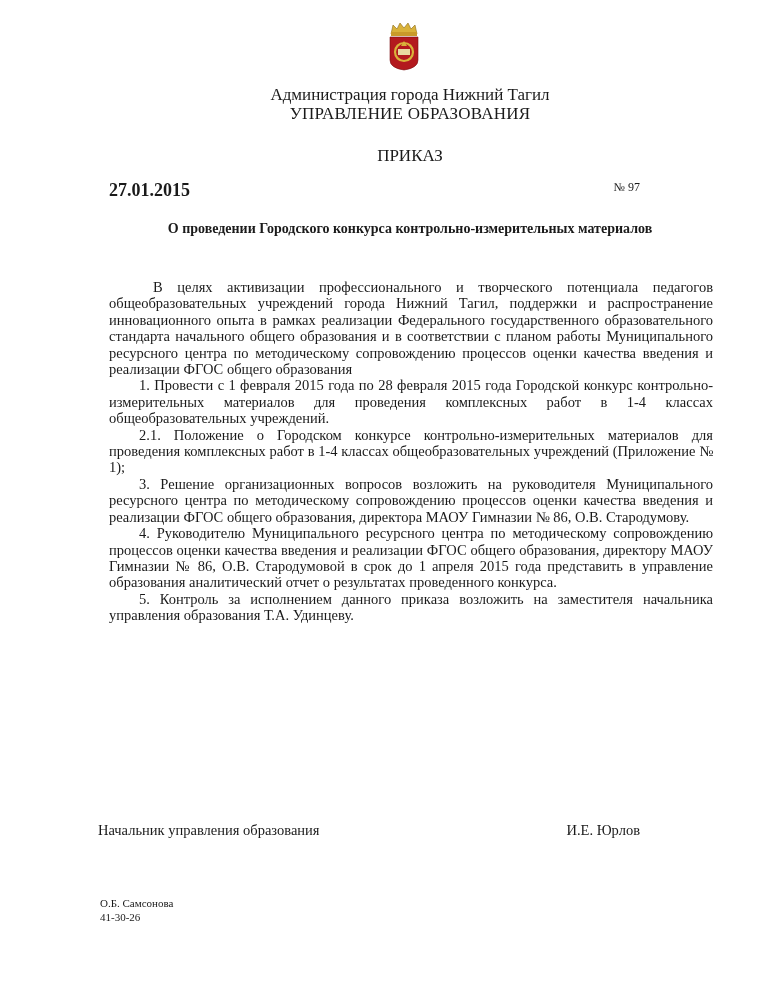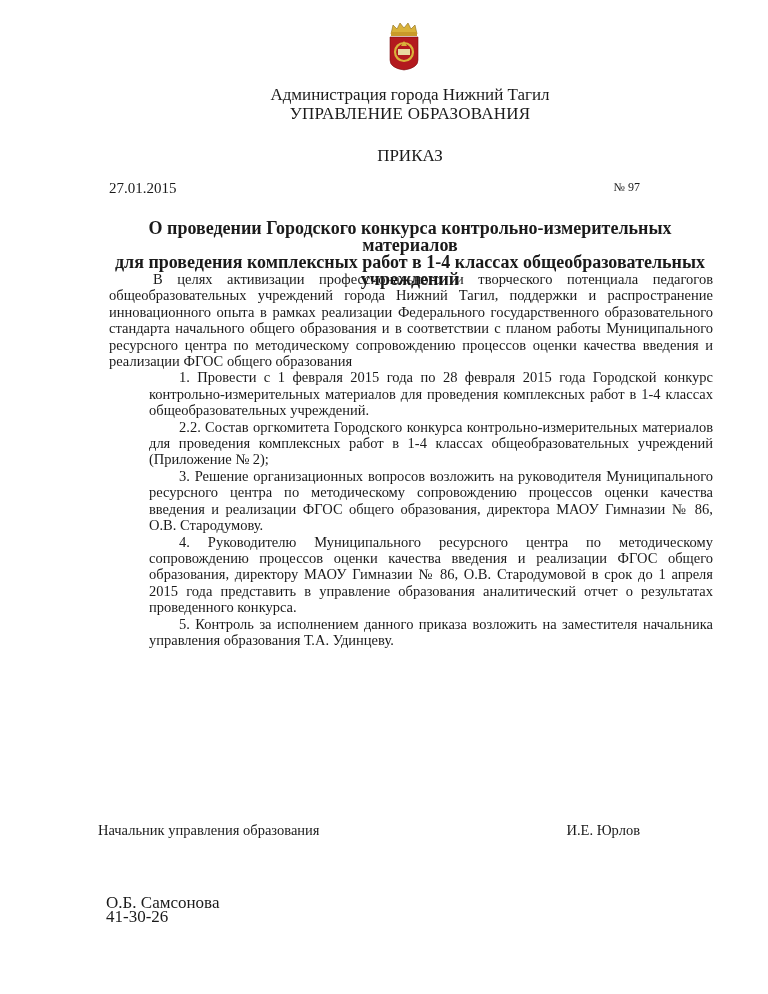--- a/index.html
+++ b/index.html
@@ -7,30 +7,30 @@
       width: 768px; height: 994px; position: relative; overflow: hidden;
       font-family: "Liberation Serif", "DejaVu Serif", serif;
       color: #1a1a1a;
     }
     .page { position: absolute; left: 0; top: 0; width: 692px; height: 994px; }
     .emblem { position: absolute; left: 384px; top: 20px; width: 40px; height: 52px; }
     .center { position: absolute; left: 0; width: 820px; text-align: center; }
     .hdr1 { top: 85px; font-size: 17px; }
     .hdr2 { top: 104px; font-size: 17px; letter-spacing: 0.2px; }
     .hdr3 { top: 146px; font-size: 17px; }
-    .date { position: absolute; left: 109px; top: 180px; font-size: 15px; }
+    .date { position: absolute; left: 109px; top: 180px; font-size: 18px; font-weight: bold; }
     .num { position: absolute; right: 52px; top: 180px; font-size: 12px; }
-    .title { position: absolute; left: 100px; width: 620px; top: 220px; font-weight: bold; font-size: 18px; text-align: center; line-height: 17px; }
-    .body { position: absolute; left: 109px; width: 604px; top: 271px; font-size: 14.5px; line-height: 16.4px; text-align: justify; }
+    .title { position: absolute; left: 100px; width: 620px; top: 220px; font-weight: bold; font-size: 14px; text-align: center; line-height: 17px; }
+    .body { position: absolute; left: 109px; width: 604px; top: 279px; font-size: 14.5px; line-height: 16.4px; text-align: justify; }
     .body p { margin: 0; text-indent: 44px; }
-    .body p.ind2 { text-indent: 30px; margin-left: 40px; }
+    .body p.ind2 { text-indent: 30px; }
     .body p.prikaz { text-indent: 44px; }
     .sign-left { position: absolute; left: 98px; top: 822px; font-size: 14.5px; }
     .sign-right { position: absolute; right: 52px; top: 822px; font-size: 14.5px; }
-    .exec { position: absolute; left: 106px; top: 896px; font-size: 17px; line-height: 14px; }
+    .exec { position: absolute; left: 100px; top: 896px; font-size: 11px; line-height: 14px; }
   </style>
 </head>
 <body>
 
 <div class="page">
 
   <div class="emblem">
     <svg width="40" height="52" viewBox="0 0 40 52">
 
       <path d="M7 14 L9 5 L13 9 L16 3 L20 8 L24 3 L27 9 L31 5 L33 14 Z" fill="#d9b23a" stroke="#8a6a1a" stroke-width="0.6"></path>
@@ -46,27 +46,26 @@
 
   <div class="center hdr1">Администрация города Нижний Тагил</div>
   <div class="center hdr2">УПРАВЛЕНИЕ ОБРАЗОВАНИЯ</div>
   <div class="center hdr3">ПРИКАЗ</div>
 
   <div class="date">27.01.2015</div>
   <div class="num">№ 97</div>
 
   <div class="title">
     <div>О проведении Городского конкурса контрольно-измерительных материалов</div>
-    <div>для проведения комплексных работ в 1-4 классах общеобразовательных учреждений</div>
   </div>
 
   <div class="body">
     <p>В целях активизации профессионального и творческого потенциала педагогов общеобразовательных учреждений города Нижний Тагил, поддержки и распространение инновационного опыта в рамках реализации Федерального государственного образовательного стандарта начального общего образования и в соответствии с планом работы Муниципального ресурсного центра по методическому сопровождению процессов оценки качества введения и реализации ФГОС общего образования</p>
     <p class="ind2">1. Провести с 1 февраля 2015 года по 28 февраля 2015 года Городской конкурс контрольно-измерительных материалов для проведения комплексных работ в 1-4 классах общеобразовательных учреждений.</p>
-    <p class="ind2">2.2. Состав оргкомитета Городского конкурса контрольно-измерительных материалов для проведения комплексных работ в 1-4 классах общеобразовательных учреждений (Приложение № 2);</p>
+    <p class="ind2">2.1. Положение о Городском конкурсе контрольно-измерительных материалов для проведения комплексных работ в 1-4 классах общеобразовательных учреждений (Приложение № 1);</p>
     <p class="ind2">3. Решение организационных вопросов возложить на руководителя Муниципального ресурсного центра по методическому сопровождению процессов оценки качества введения и реализации ФГОС общего образования, директора МАОУ Гимназии № 86, О.В. Стародумову.</p>
     <p class="ind2">4. Руководителю Муниципального ресурсного центра по методическому сопровождению процессов оценки качества введения и реализации ФГОС общего образования, директору МАОУ Гимназии № 86, О.В. Стародумовой в срок до 1 апреля 2015 года представить в управление образования аналитический отчет о результатах проведенного конкурса.</p>
     <p class="ind2">5. Контроль за исполнением данного приказа возложить на заместителя начальника управления образования Т.А. Удинцеву.</p>
   </div>
 
   <div class="sign-left">Начальник управления образования</div>
   <div class="sign-right">И.Е. Юрлов</div>
 
   <div class="exec">
     <div>О.Б. Самсонова</div>

